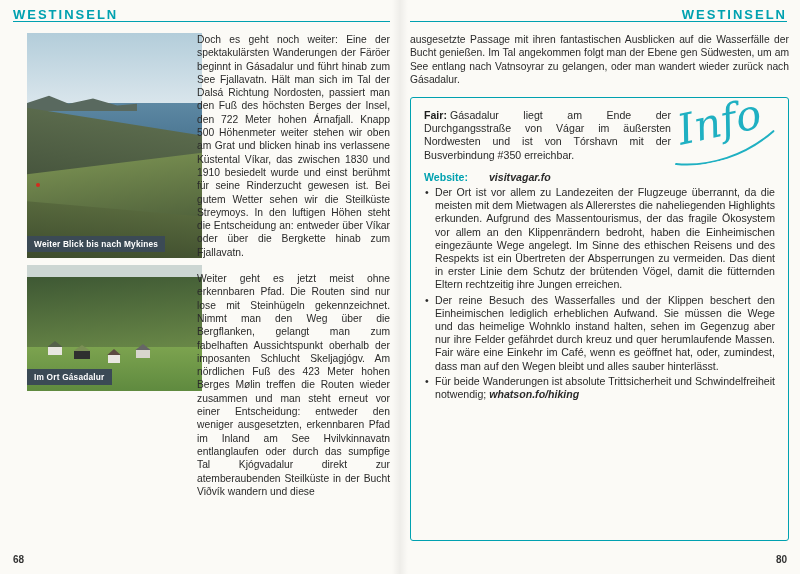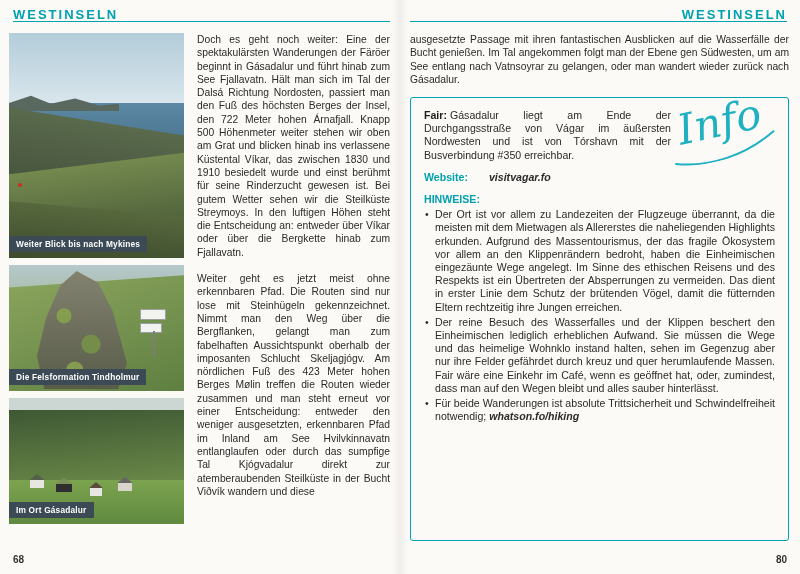--- a/index.html
+++ b/index.html
@@ -25,21 +25,21 @@
   .pn-left { left:13px; } .pn-right { right:13px; }
 
   
   .body-text { font-size:10.3px; line-height:13.3px; text-align:justify;
                hyphens:auto; -webkit-hyphens:auto; color:#2a2a2a; }
   .left-text { position:absolute; left:197px; top:33px; width:193px; }
   .left-text p { margin:0 0 13px 0; }
   .right-intro { position:absolute; left:410px; top:33px; width:379px; }
 
   
-  .photos { position:absolute; left:9px; top:33px; width:175px; }
+  .photos { position:absolute; left:27px; top:33px; width:175px; }
   figure.photo { position:relative; width:175px; overflow:hidden; margin:0 0 7px 0; background:#8aa0ac; }
   .p1 { height:225px; } .p2 { height:126px; } .p3 { height:126px; }
   .layer { position:absolute; }
   
   .p1 .sky { left:0; right:0; top:0; height:86px; background:linear-gradient(#b3cdda,#e2ebf0); }
   .p1 .sea { left:0; right:0; top:70px; height:90px; background:linear-gradient(#5d88a3,#335e7b); }
   .p1 .island { left:0; top:60px; width:110px; height:18px; background:#59695f;
                 clip-path:polygon(0 100%,0 55%,20% 15%,38% 60%,60% 30%,82% 70%,100% 60%,100% 100%); }
   .p1 .ridge1 { left:-25px; top:92px; width:260px; height:85px; background:linear-gradient(#5a6a4c,#42503a);
                 transform:rotate(9deg); }
@@ -119,30 +119,20 @@
       <div class="layer sky"></div>
       <div class="layer sea"></div>
       <div class="layer island"></div>
       <div class="layer ridge1"></div>
       <div class="layer ridge2"></div>
       <div class="layer ridge3"></div>
       <div class="hiker-dot"></div>
       <figcaption class="cap">Weiter Blick bis nach Mykines</figcaption>
     </figure>
 
-    <figure class="photo p2">
-      <div class="layer haze"></div>
-      <div class="layer slope"></div>
-      <div class="layer rock"></div>
-      <div class="layer moss"></div>
-      <div class="sign sign-a"></div>
-      <div class="sign sign-b"></div>
-      <div class="post"></div>
-      <figcaption class="cap">Die Felsformation Tindholmur</figcaption>
-    </figure>
 
     <figure class="photo p3">
       <div class="layer mist"></div>
       <div class="layer mountain"></div>
       <div class="layer meadow"></div>
       <div class="house" style="--roof:#55614b; --wall:#e8e6e0; left:20px; top:76px;"></div>
       <div class="house" style="--roof:#7a8f55; --wall:#2f2f2f; left:46px; top:80px; width:18px;"></div>
       <div class="house" style="--roof:#5b4a41; --wall:#e8e6e0; left:80px; top:84px; width:14px;"></div>
       <div class="house" style="--roof:#666666; --wall:#d8d5cd; left:108px; top:79px;"></div>
       <figcaption class="cap">Im Ort Gásadalur</figcaption>
@@ -167,21 +157,20 @@
     </div>
 
     <div class="sect lage">
       <span class="lbl-dark">Fair:</span><span>Gásadalur liegt am Ende der Durchgangsstraße von Vágar im äußersten Nordwesten und ist von Tórshavn mit der Busverbindung #350 erreichbar.</span>
     </div>
 
     <div class="sect website lage">
       <span class="lbl-teal">Website:</span><span class="url">visitvagar.fo</span>
     </div>
 
-    <div class="hinweise-label">HINWEISE:</div>
 
     <ul class="hints">
       <li>Der Ort ist vor allem zu Landezeiten der Flugzeuge überrannt, da die meisten mit dem Mietwagen als Allererstes die naheliegenden Highlights erkunden. Aufgrund des Massentourismus, der das fragile Ökosystem vor allem an den Klippenrändern bedroht, haben die Einheimischen eingezäunte Wege angelegt. Im Sinne des ethischen Reisens und des Respekts ist ein Übertreten der Absperrungen zu vermeiden. Das dient in erster Linie dem Schutz der brütenden Vögel, damit die fütternden Eltern rechtzeitig ihre Jungen erreichen.</li>
       <li>Der reine Besuch des Wasserfalles und der Klippen beschert den Einheimischen lediglich erheblichen Aufwand. Sie müssen die Wege und das heimelige Wohnklo instand halten, sehen im Gegenzug aber nur ihre Felder gefährdet durch kreuz und quer herumlaufende Massen. Fair wäre eine Einkehr im Café, wenn es geöffnet hat, oder, zumindest, dass man auf den Wegen bleibt und alles sauber hinterlässt.</li>
       <li>
         <span>Für beide Wanderungen ist absolute Trittsicherheit und Schwindelfreiheit notwendig;</span>
         <span class="url">whatson.fo/hiking</span>
       </li>
     </ul>
 

